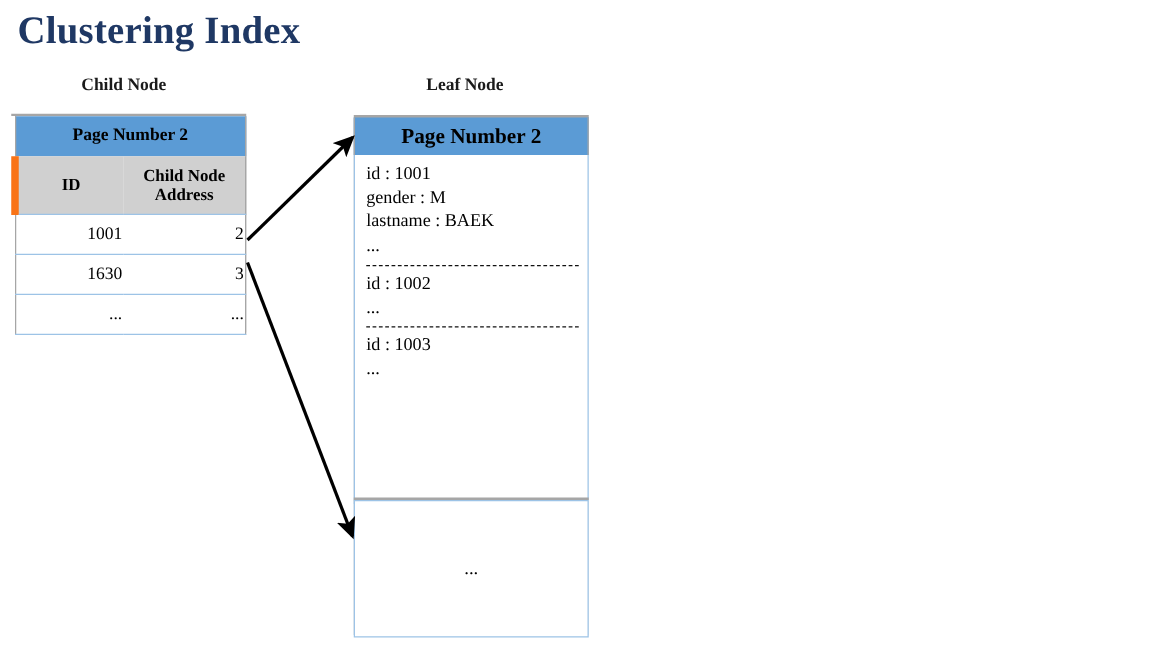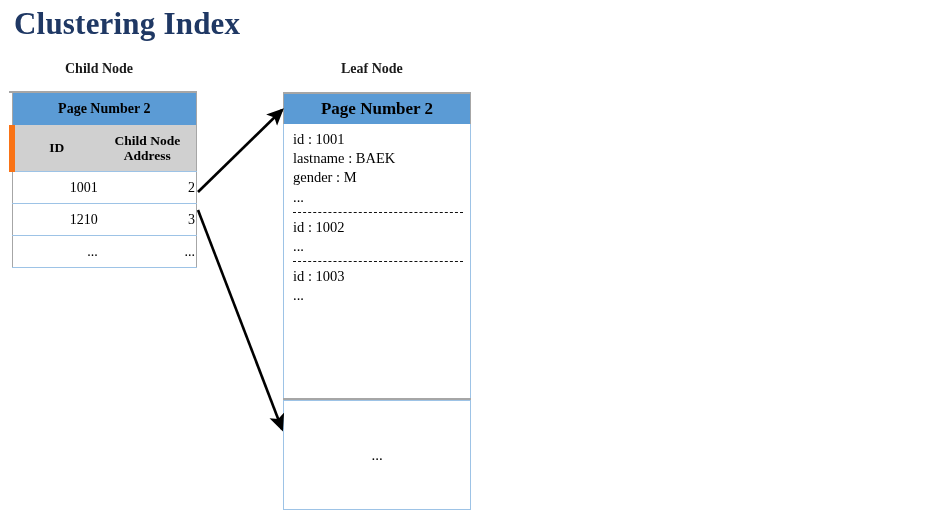--- a/index.html
+++ b/index.html
@@ -179,37 +179,37 @@
       </tr>
       <tr>
         <td class="hdr-col left">ID</td>
         <td class="hdr-col right">Child Node Address</td>
       </tr>
       <tr>
         <td class="cell left">1001</td>
         <td class="cell right">2</td>
       </tr>
       <tr>
-        <td class="cell left">1210</td>
+        <td class="cell left">1630</td>
         <td class="cell right">3</td>
       </tr>
       <tr>
         <td class="cell left">...</td>
         <td class="cell right">...</td>
       </tr>
     </tbody>
   </table>
 
   <div class="leaf-box">
     <div class="leaf-header">Page Number 2</div>
     <div class="leaf-body">
       <div>
         <div class="record-line">id : 1001</div>
+        <div class="record-line">gender : M</div>
         <div class="record-line">lastname : BAEK</div>
-        <div class="record-line">gender : M</div>
         <div class="record-line">...</div>
       </div>
       <div class="record-sep"></div>
       <div>
         <div class="record-line">id : 1002</div>
         <div class="record-line">...</div>
       </div>
       <div class="record-sep"></div>
       <div>
         <div class="record-line">id : 1003</div>

